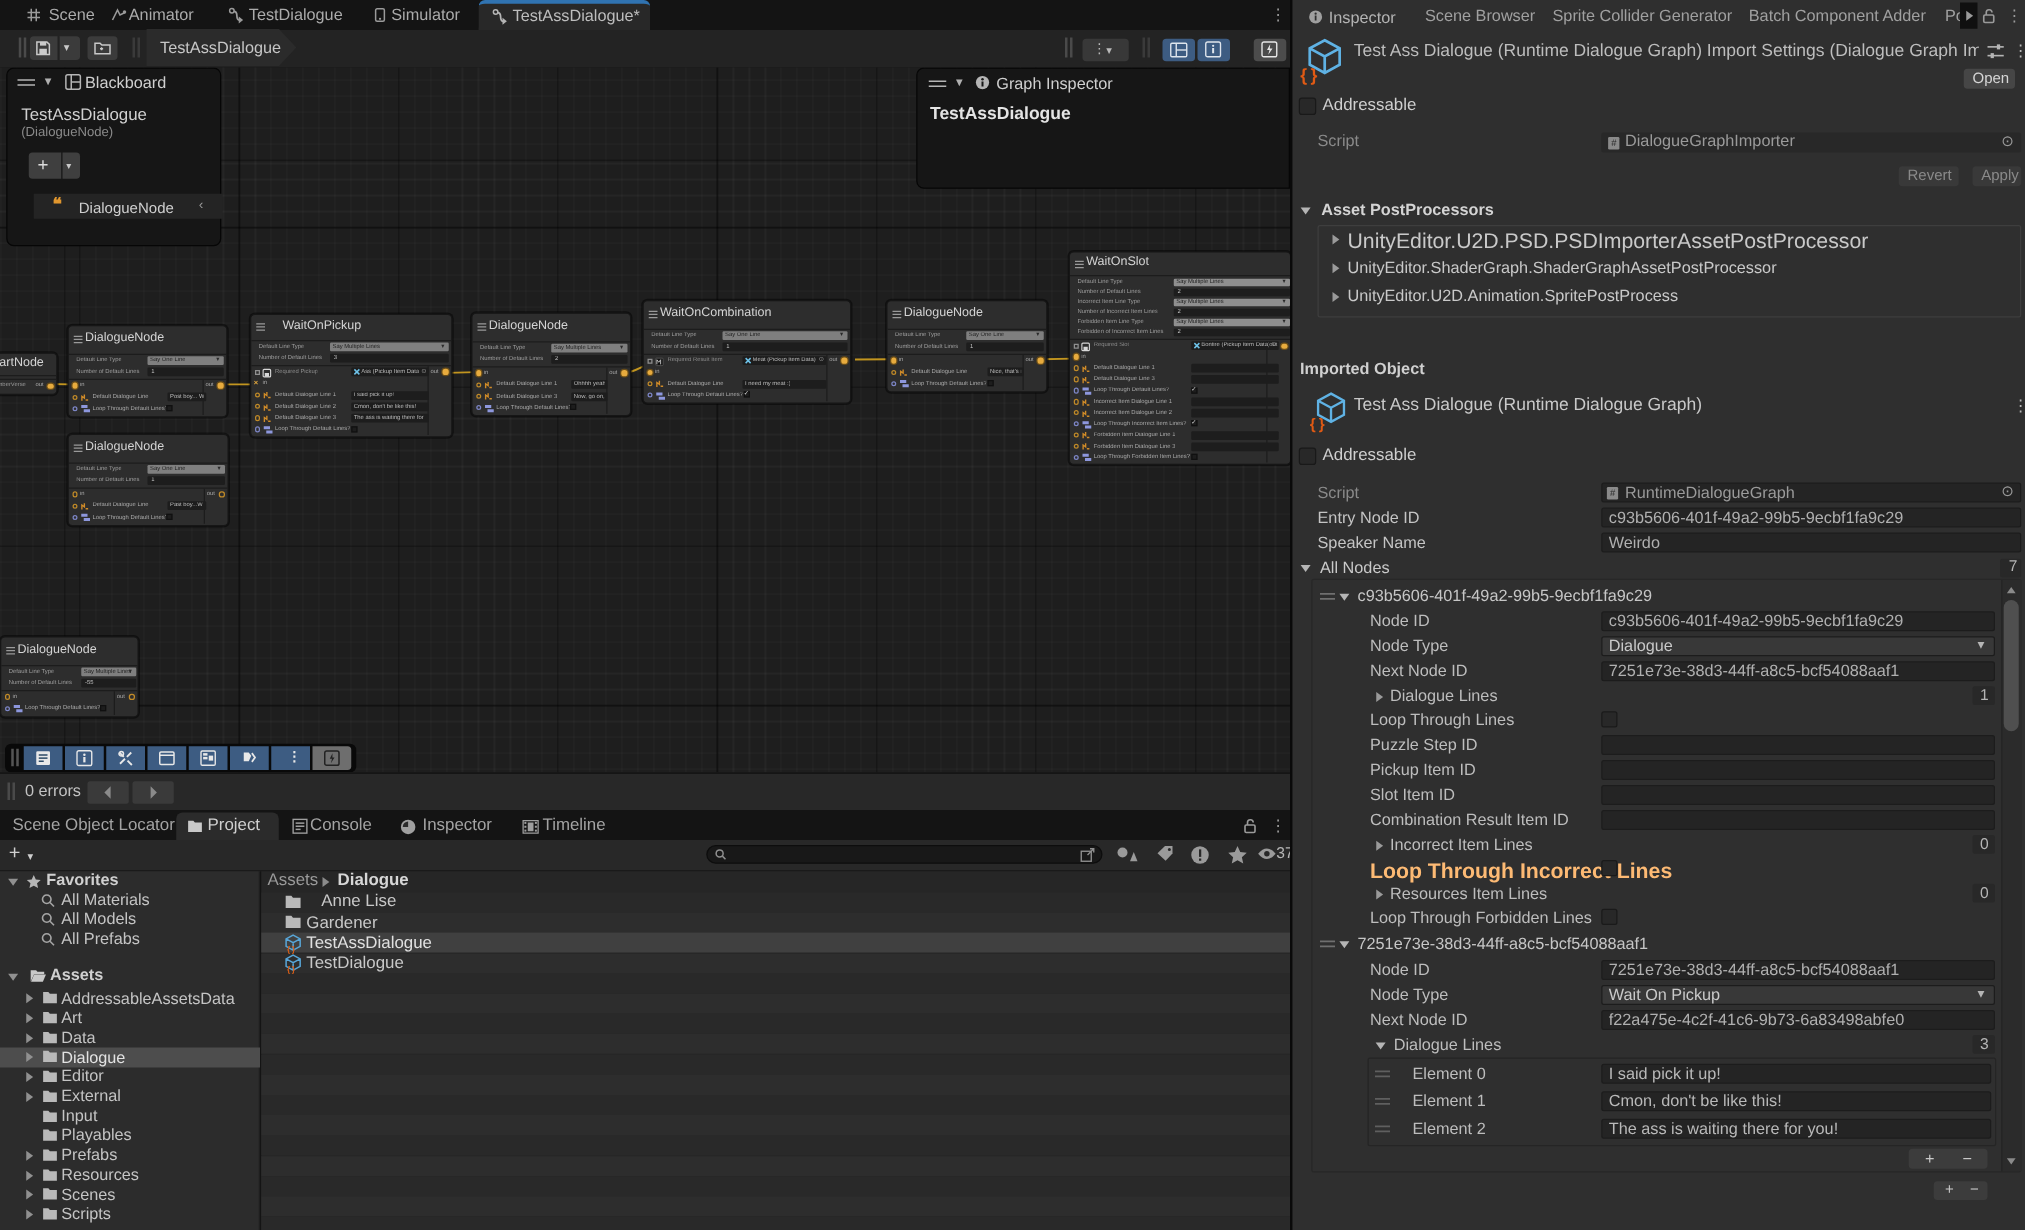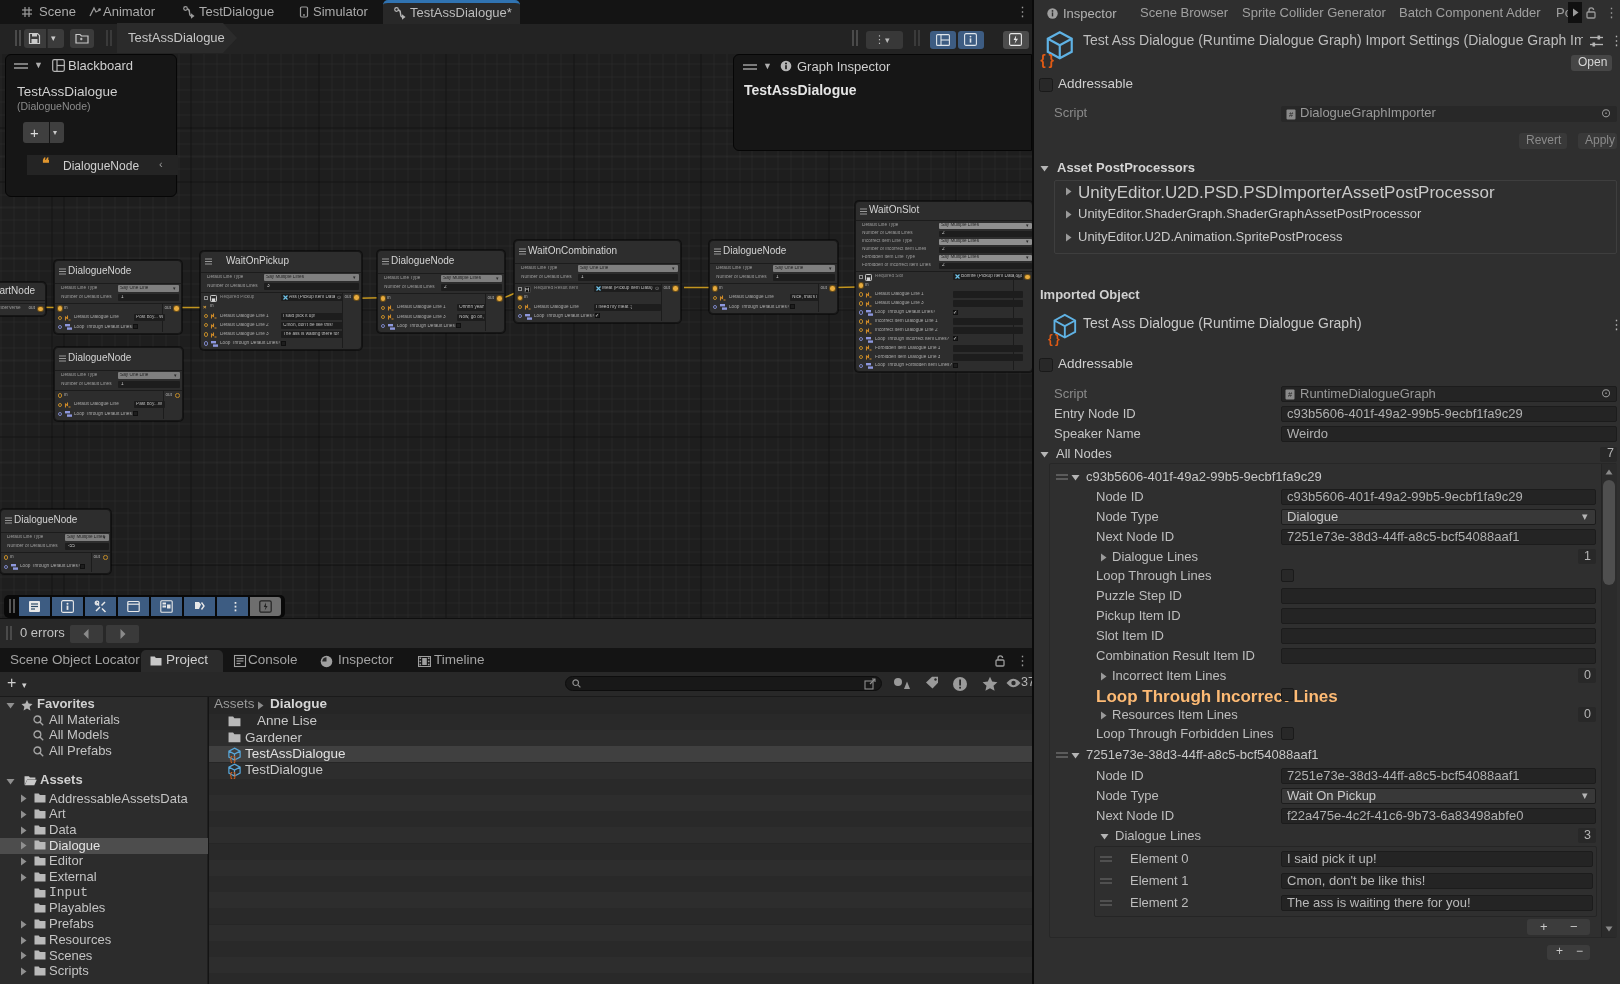--- a/index.html
+++ b/index.html
@@ -787,21 +787,21 @@
 <svg style="left:20px;top:224.79999999999995px" width="7" height="9" viewBox="0 0 7 9">
         <path d="M1 0.5 L6.5 4.5 L1 8.5 z" fill="#909090"></path>
       </svg>
 <svg style="left:34px;top:223.79999999999995px" width="12" height="10" viewBox="0 0 12 10">
         <path d="M0.5 0.5 h4.2 l1.2 1.5 h5.6 v7.5 h-11 z" fill="#b9b9b9"></path>
       </svg>
 <div class="t" style="left:49px;top:222.0px;font-size:13px;color:#c4c4c4;font-weight:400;">External</div>
 <svg style="left:34px;top:239.5px" width="12" height="10" viewBox="0 0 12 10">
         <path d="M0.5 0.5 h4.2 l1.2 1.5 h5.6 v7.5 h-11 z" fill="#b9b9b9"></path>
       </svg>
-<div class="t" style="left:49px;top:237.7px;font-size:13px;color:#c4c4c4;font-weight:400;font-family:Liberation Mono, monospace;">Input</div>
+<div class="t" style="left:49px;top:237.7px;font-size:13px;color:#c4c4c4;font-weight:400;">Input</div>
 <svg style="left:34px;top:255.19999999999993px" width="12" height="10" viewBox="0 0 12 10">
         <path d="M0.5 0.5 h4.2 l1.2 1.5 h5.6 v7.5 h-11 z" fill="#b9b9b9"></path>
       </svg>
 <div class="t" style="left:49px;top:253.4px;font-size:13px;color:#c4c4c4;font-weight:400;">Playables</div>
 <svg style="left:20px;top:271.9px" width="7" height="9" viewBox="0 0 7 9">
         <path d="M1 0.5 L6.5 4.5 L1 8.5 z" fill="#909090"></path>
       </svg>
 <svg style="left:34px;top:270.9px" width="12" height="10" viewBox="0 0 12 10">
         <path d="M0.5 0.5 h4.2 l1.2 1.5 h5.6 v7.5 h-11 z" fill="#b9b9b9"></path>
       </svg>

